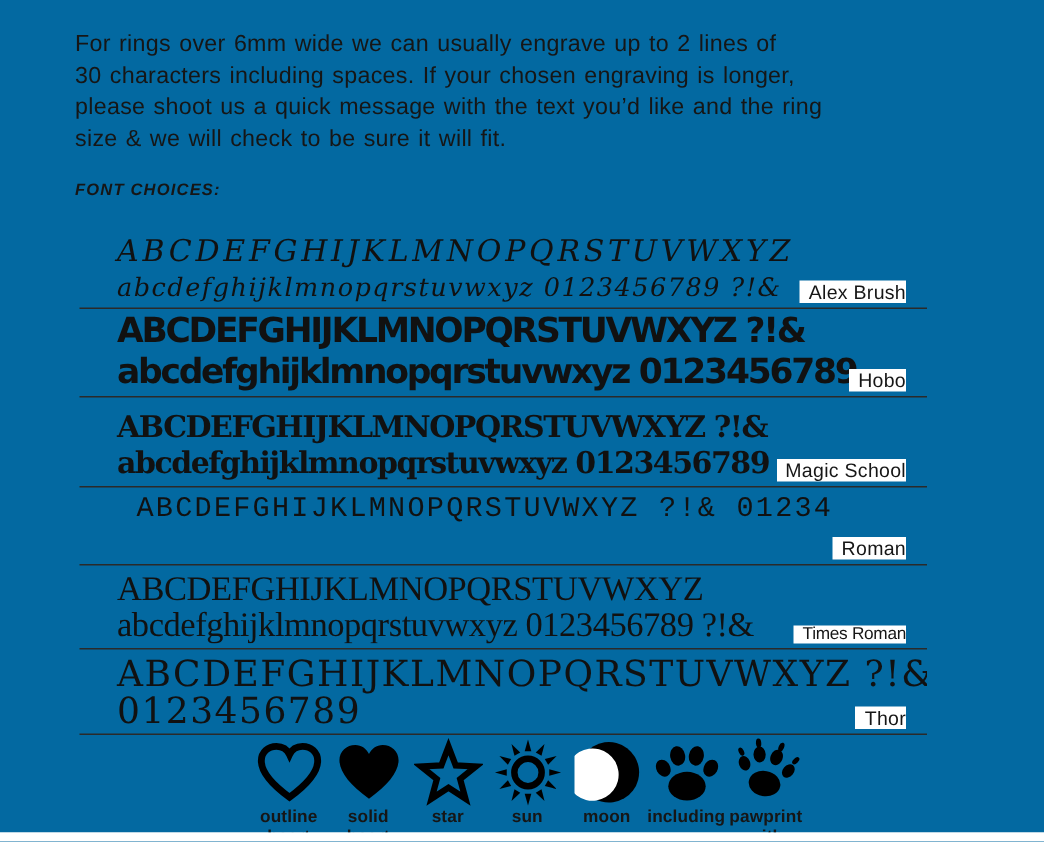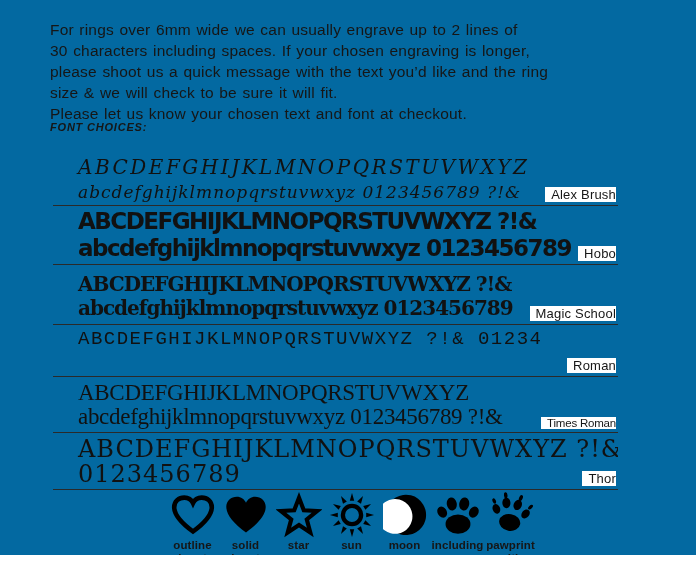--- a/index.html
+++ b/index.html
@@ -25,37 +25,37 @@
     font-style:italic;
   }
   
   .section {
     position:absolute; left:53px; width:565px;
     border-bottom:1.2px solid #2a2a2a;
     box-sizing:border-box;
   }
   .section .samples { padding-left:25px; white-space:nowrap; overflow:hidden; }
   .font-name {
-    position:absolute; right:2px; bottom:3px;
+    position:absolute; right:14px; bottom:3px;
     font-size:13px; letter-spacing:0.2px;
     font-family:"Liberation Sans", sans-serif; color:#161616;
     background:#fff; padding-left:6px;
   }
   .sec-alexbrush { top:154px; height:52px; }
   .sec-alexbrush .l1 { font:italic 20px "DejaVu Serif", serif; letter-spacing:2.5px; line-height:27px; }
   .sec-alexbrush .l2 { font:italic 17px "DejaVu Serif", serif; letter-spacing:1px; line-height:22px; }
   .sec-hobo { top:206px; height:59px; }
   .sec-hobo .samples { padding-top:2px; }
   .sec-hobo .l1, .sec-hobo .l2 { font:bold 23px "DejaVu Sans", sans-serif; letter-spacing:-1.5px; line-height:27px; }
   .sec-magicschool { top:265px; height:60px; }
   .sec-magicschool .samples { padding-top:7px; }
   .sec-magicschool .l1, .sec-magicschool .l2 { font:bold 20px "DejaVu Serif", serif; letter-spacing:-1px; line-height:24px; }
   .sec-nimbus { top:325px; height:52px; }
   .sec-nimbus .samples { padding-top:3px; }
-  .sec-nimbus .l1, .sec-nimbus .l2 { font:19px "Liberation Mono", monospace; letter-spacing:1.5px; line-height:23px; }
+  .sec-nimbus .l1, .sec-nimbus .l2 { font:19px "Liberation Mono", monospace; letter-spacing:1.5px; line-height:23px;margin-left:13px; }
   .sec-timesroman { top:377px; height:56px; }
   .sec-timesroman .samples { padding-top:4px; }
   .sec-timesroman .l1, .sec-timesroman .l2 { font:23px "Liberation Serif", serif; letter-spacing:-0.3px; line-height:24px; }
   .sec-timesroman .font-name { font-size:11.5px; letter-spacing:-0.2px; }
   .sec-thor { top:433px; height:57px; }
   .sec-thor .samples { padding-top:4px; }
   .sec-thor .l1, .sec-thor .l2 { font:24px "DejaVu Serif", serif; letter-spacing:1px; line-height:25px; }
   
   .symbols {
     position:absolute; left:166px; top:492px;
@@ -73,21 +73,20 @@
 </head>
 <body>
 
 <div class="page">
 
   <div class="intro">
     <div>For rings over 6mm wide we can usually engrave up to 2 lines of</div>
     <div>30 characters including spaces. If your chosen engraving is longer,</div>
     <div>please shoot us a quick message with the text you’d like and the ring</div>
     <div>size &amp; we will check to be sure it will fit.</div>
-    <div>Please let us know your chosen text and font at checkout.</div>
   </div>
 
   <div class="heading">FONT CHOICES:</div>
 
   <div class="section sec-alexbrush">
     <div class="samples">
       <div class="l1">ABCDEFGHIJKLMNOPQRSTUVWXYZ</div>
       <div class="l2">abcdefghijklmnopqrstuvwxyz 0123456789 ?!&amp;</div>
     </div>
     <div class="font-name">Alex Brush</div>

